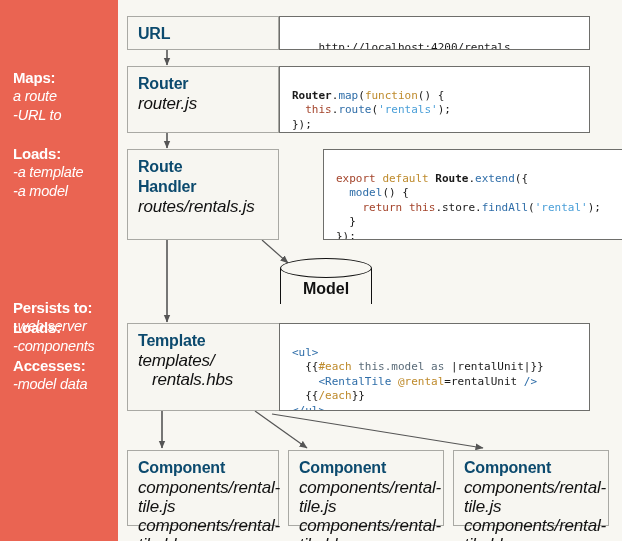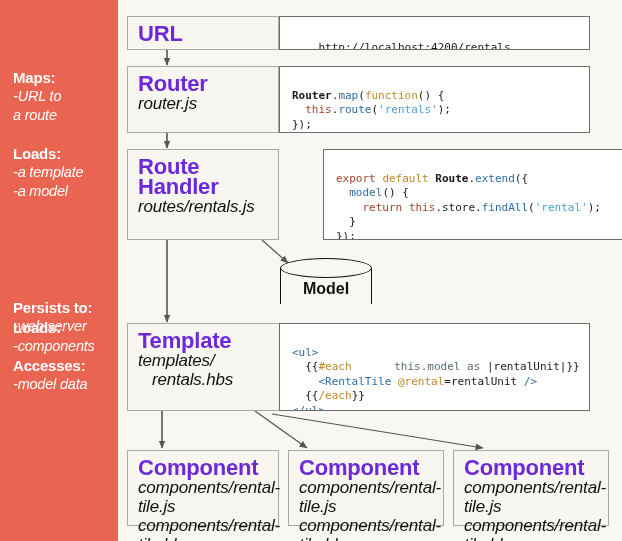--- a/index.html
+++ b/index.html
@@ -34,21 +34,21 @@
     background:#F7F6F1;
     border:1.5px solid #A9A9A4;
     box-sizing:border-box;
   }
   .lbl{
     position:absolute;
     box-sizing:border-box;
     padding:7px 0 0 10px;
   }
   .lbl .t1{
-    font-weight:bold;font-size:22px;line-height:20px;color:#6d28d9;
+    font-weight:bold;font-size:16px;line-height:20px;color:#0c4a6e;
     letter-spacing:-0.2px;
   }
   .lbl .t2{
     font-style:italic;font-size:17px;line-height:19px;color:#111;
     letter-spacing:-0.2px;
   }
   .lbl .t2.ind{padding-left:14px;}
 
   
   .code{
@@ -62,21 +62,21 @@
     color:#1A1A1A;
     padding:7px 0 0 12px;
     white-space:pre;
     overflow:hidden;
   }
   .k-blue{color:#2E6DA8;}
   .k-lblue{color:#4A9FD8;}
   .k-orange{color:#BE8A2B;}
   .k-brown{color:#A4442B;}
   .k-bold{font-weight:bold;color:#1A1A1A;}
-  .k-gray{color:#5A6B78;margin-left:36px;}
+  .k-gray{color:#5A6B78;}
 
   
   .cyl{position:absolute;}
   .cyl .cap{
     position:absolute;left:0;top:0;width:100%;height:20px;
     border:1.6px solid #111;border-radius:50%;
     background:#F8F7F2;box-sizing:border-box;z-index:3;
   }
   .cyl .body{
     position:absolute;left:0;top:10px;width:100%;height:36px;
@@ -98,22 +98,22 @@
 </style>
 </head>
 <body>
 
 <div id="stage">
 
   <div class="sidebar">
 
     <div class="note" style="top:68px;">
       <div class="hd">Maps:</div>
+      <div class="it">a route</div>
       <div class="it">-URL to</div>
-      <div class="it">a route</div>
     </div>
 
     <div class="note" style="top:144px;">
       <div class="hd">Loads:</div>
       <div class="it">-a template</div>
       <div class="it">-a model</div>
     </div>
 
     <div class="note" style="top:250px;margin-top:48px;">
       <div class="hd">Persists to:</div>

